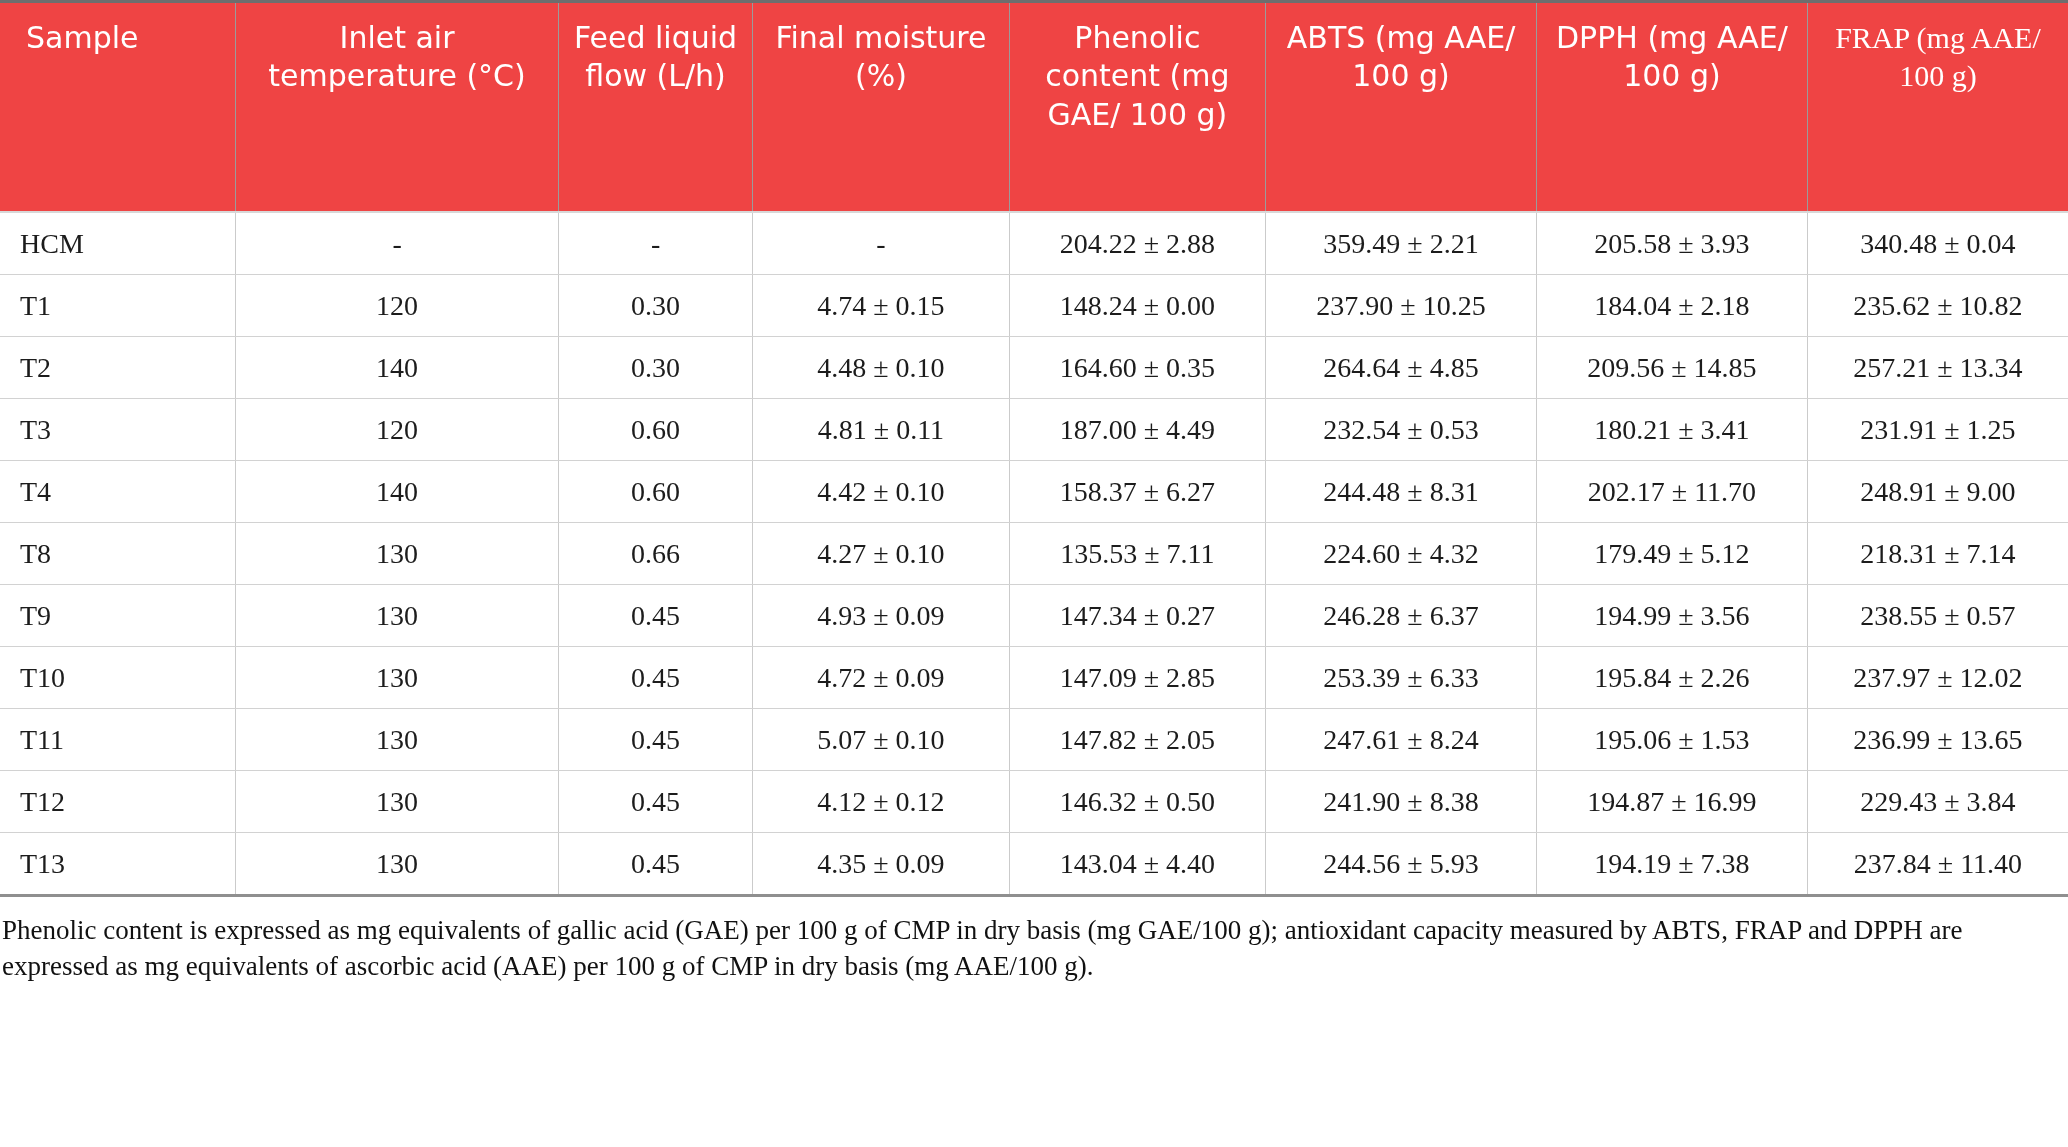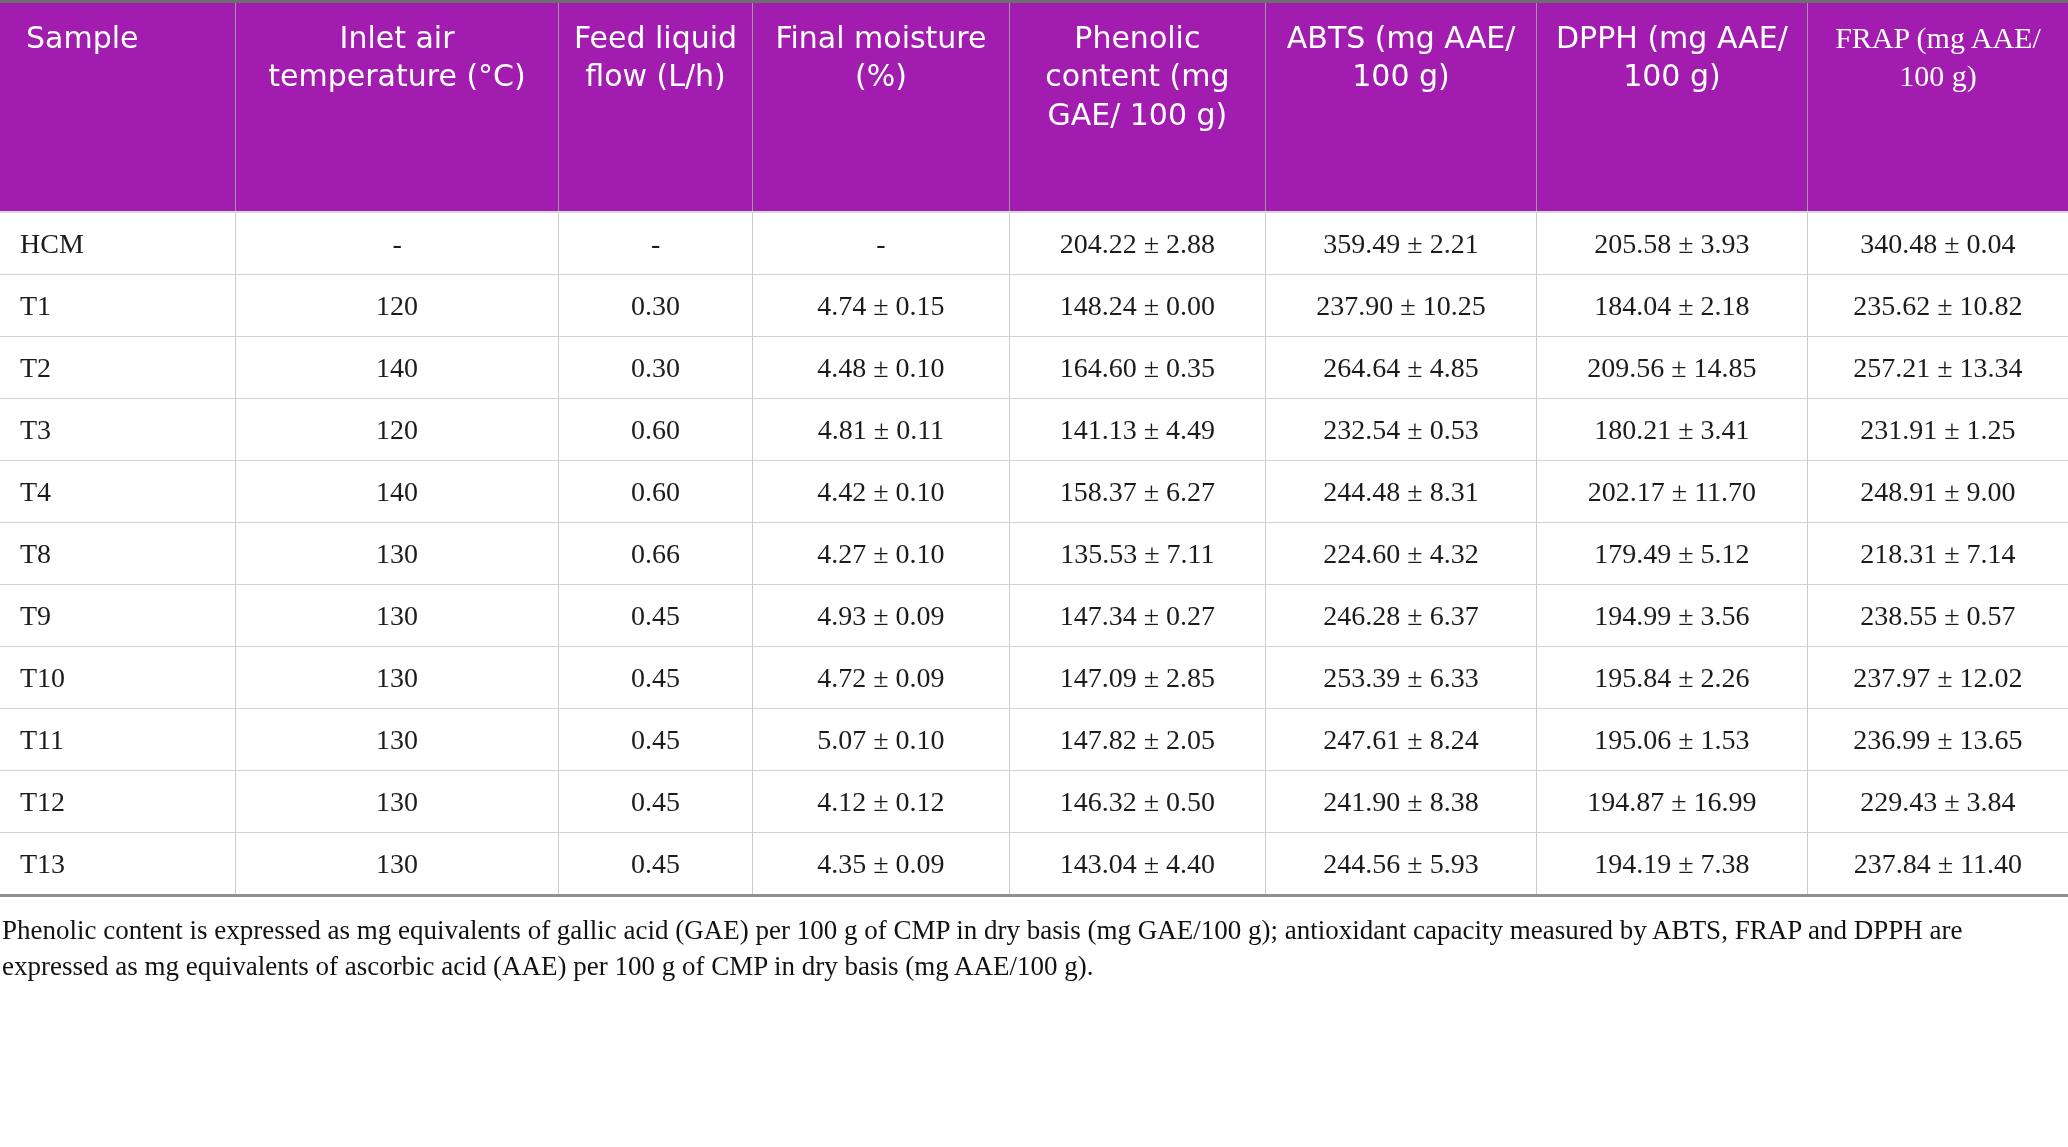--- a/index.html
+++ b/index.html
@@ -25,21 +25,21 @@
   col.c0 { width: 11.4%; }
   col.c1 { width: 15.6%; }
   col.c2 { width: 9.4%;  }
   col.c3 { width: 12.4%; }
   col.c4 { width: 12.4%; }
   col.c5 { width: 13.1%; }
   col.c6 { width: 13.1%; }
   col.c7 { width: 12.6%; }
 
   thead th {
-    background: #a21caf;
+    background: #ef4444;
     color: #ffffff;
     font-family: "DejaVu Sans", "Liberation Sans", sans-serif;
     font-weight: 400;
     font-size: 30px;
     line-height: 1.28;
     height: 192px;
     vertical-align: top;
     padding: 16px 12px 0 12px;
     text-align: center;
     border-right: 1px solid #9b9b9b;
@@ -131,21 +131,21 @@
     <td>164.60 ± 0.35</td>
     <td>264.64 ± 4.85</td>
     <td>209.56 ± 14.85</td>
     <td>257.21 ± 13.34</td>
   </tr>
       <tr>
     <td class="sample-col">T3</td>
     <td>120</td>
     <td>0.60</td>
     <td>4.81 ± 0.11</td>
-    <td>141.13 ± 4.49</td>
+    <td>187.00 ± 4.49</td>
     <td>232.54 ± 0.53</td>
     <td>180.21 ± 3.41</td>
     <td>231.91 ± 1.25</td>
   </tr>
       <tr>
     <td class="sample-col">T4</td>
     <td>140</td>
     <td>0.60</td>
     <td>4.42 ± 0.10</td>
     <td>158.37 ± 6.27</td>

